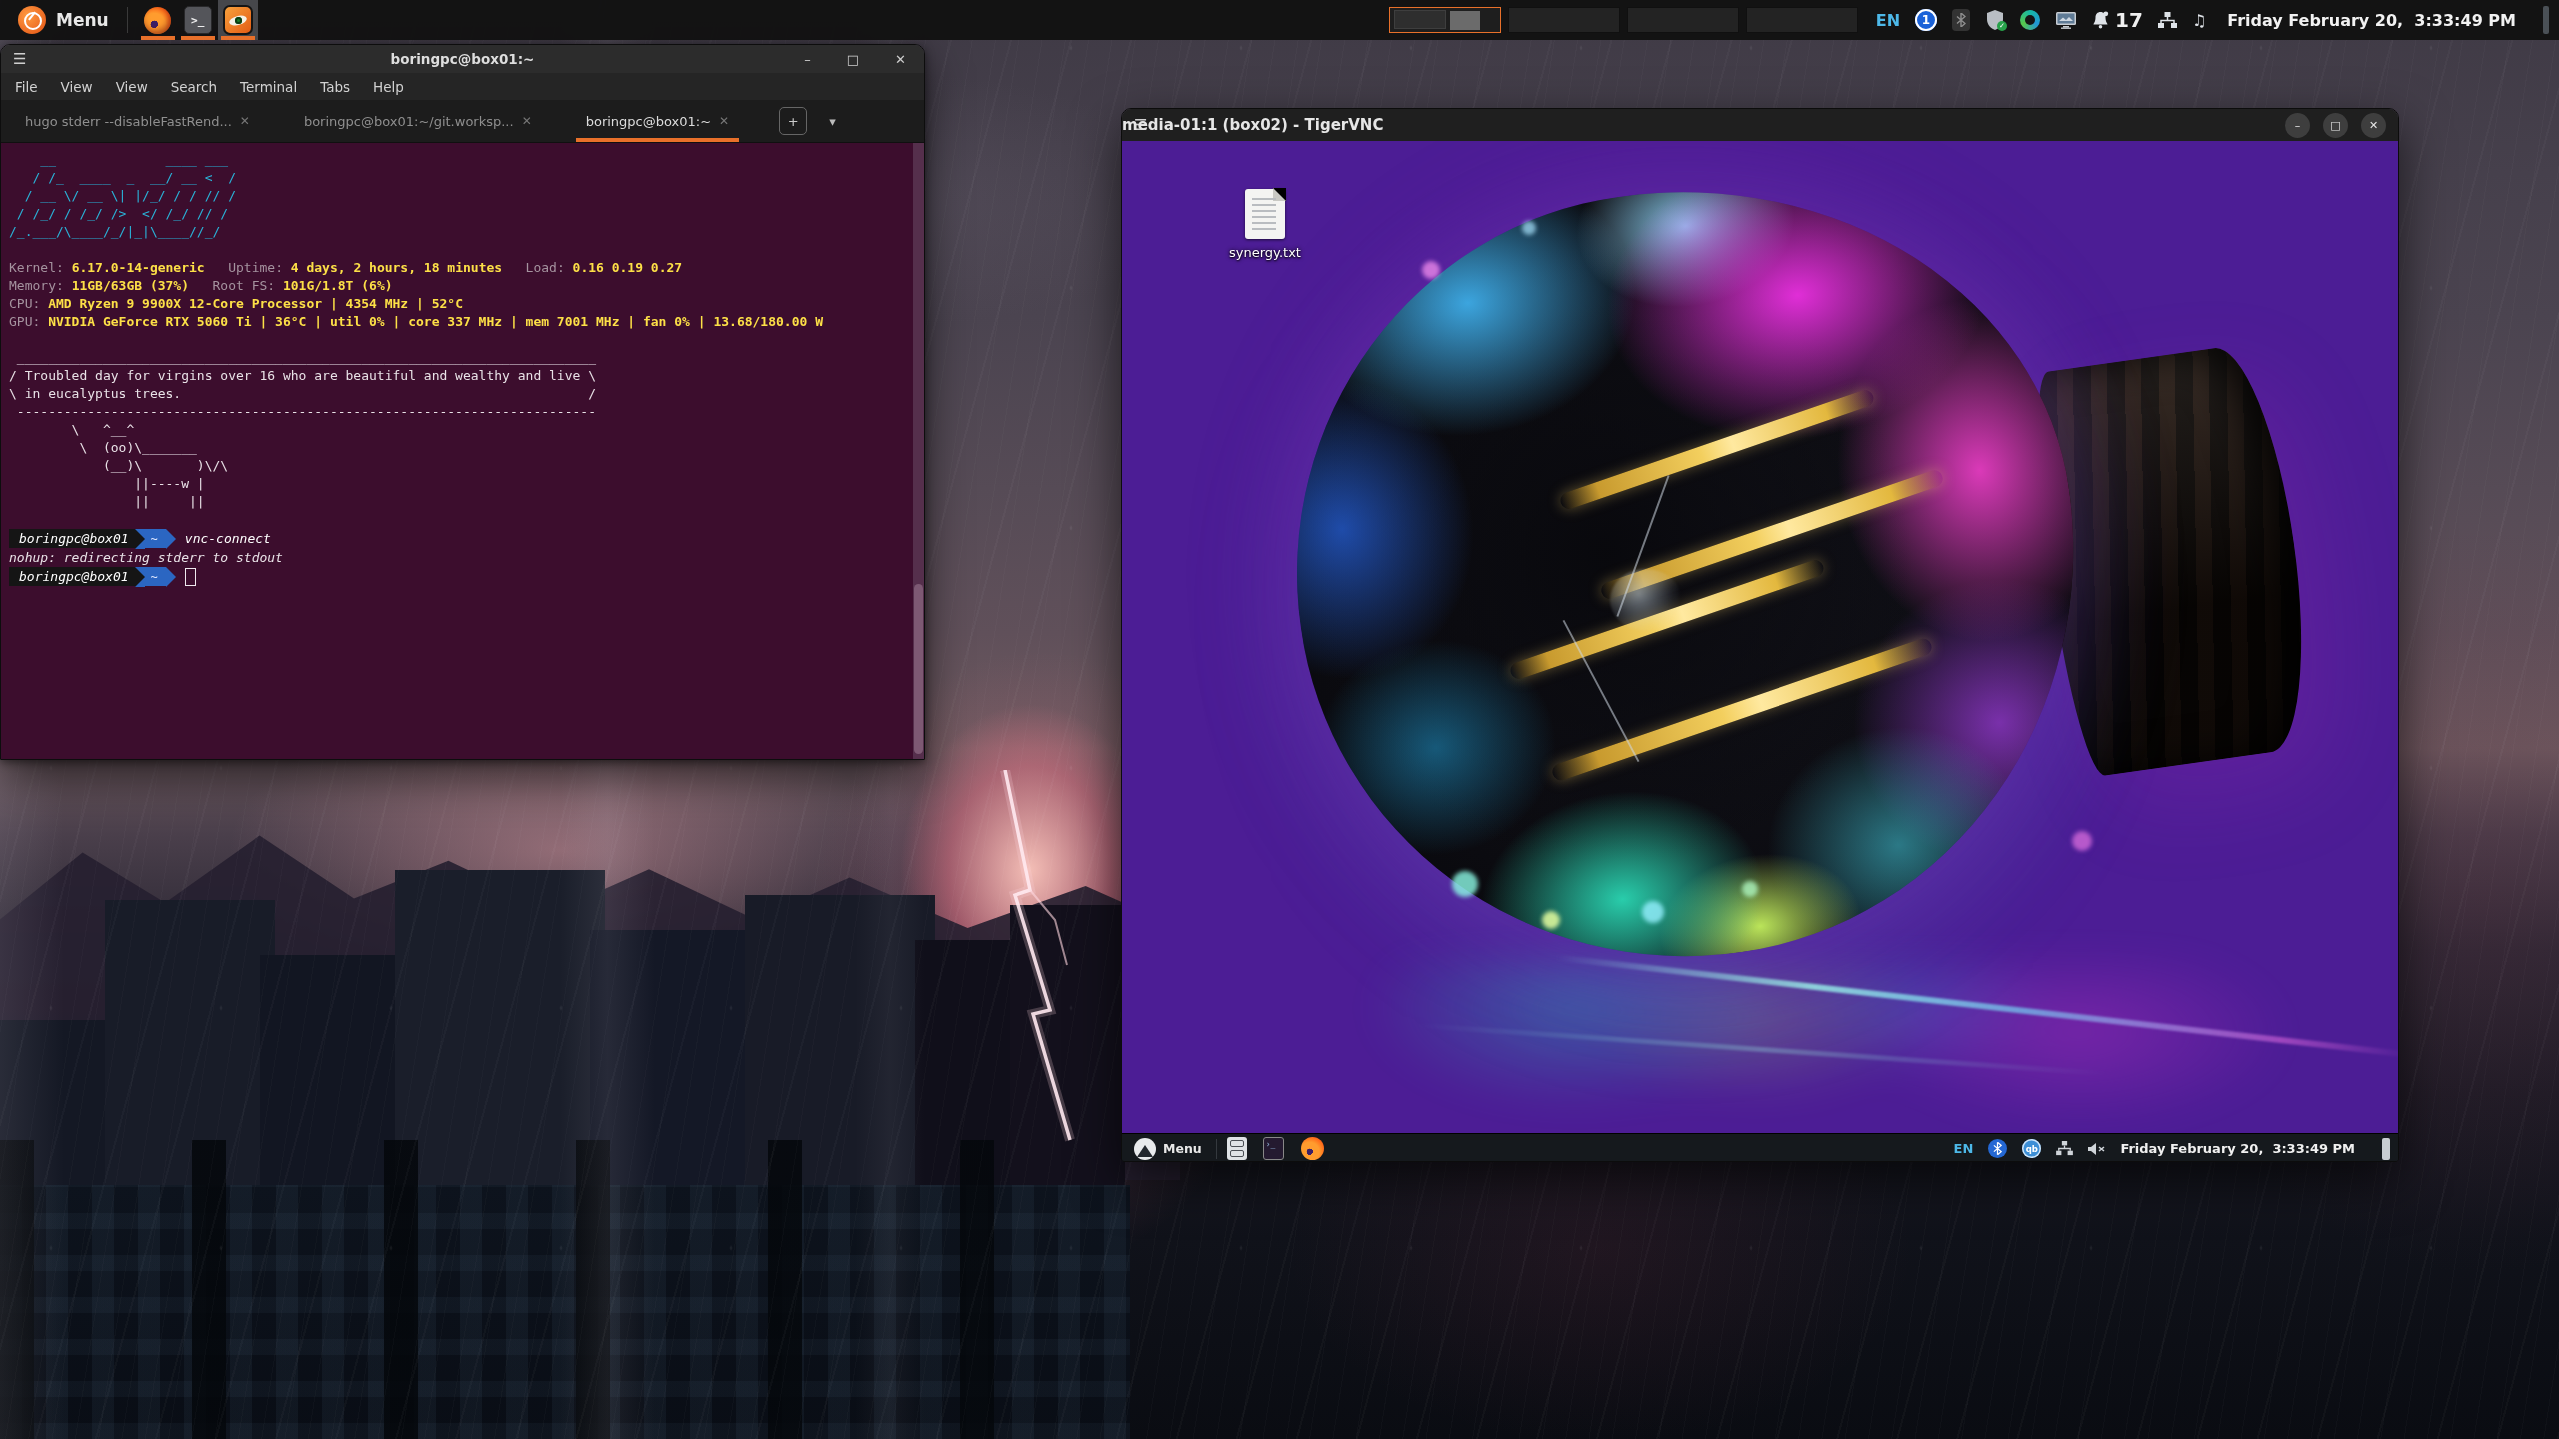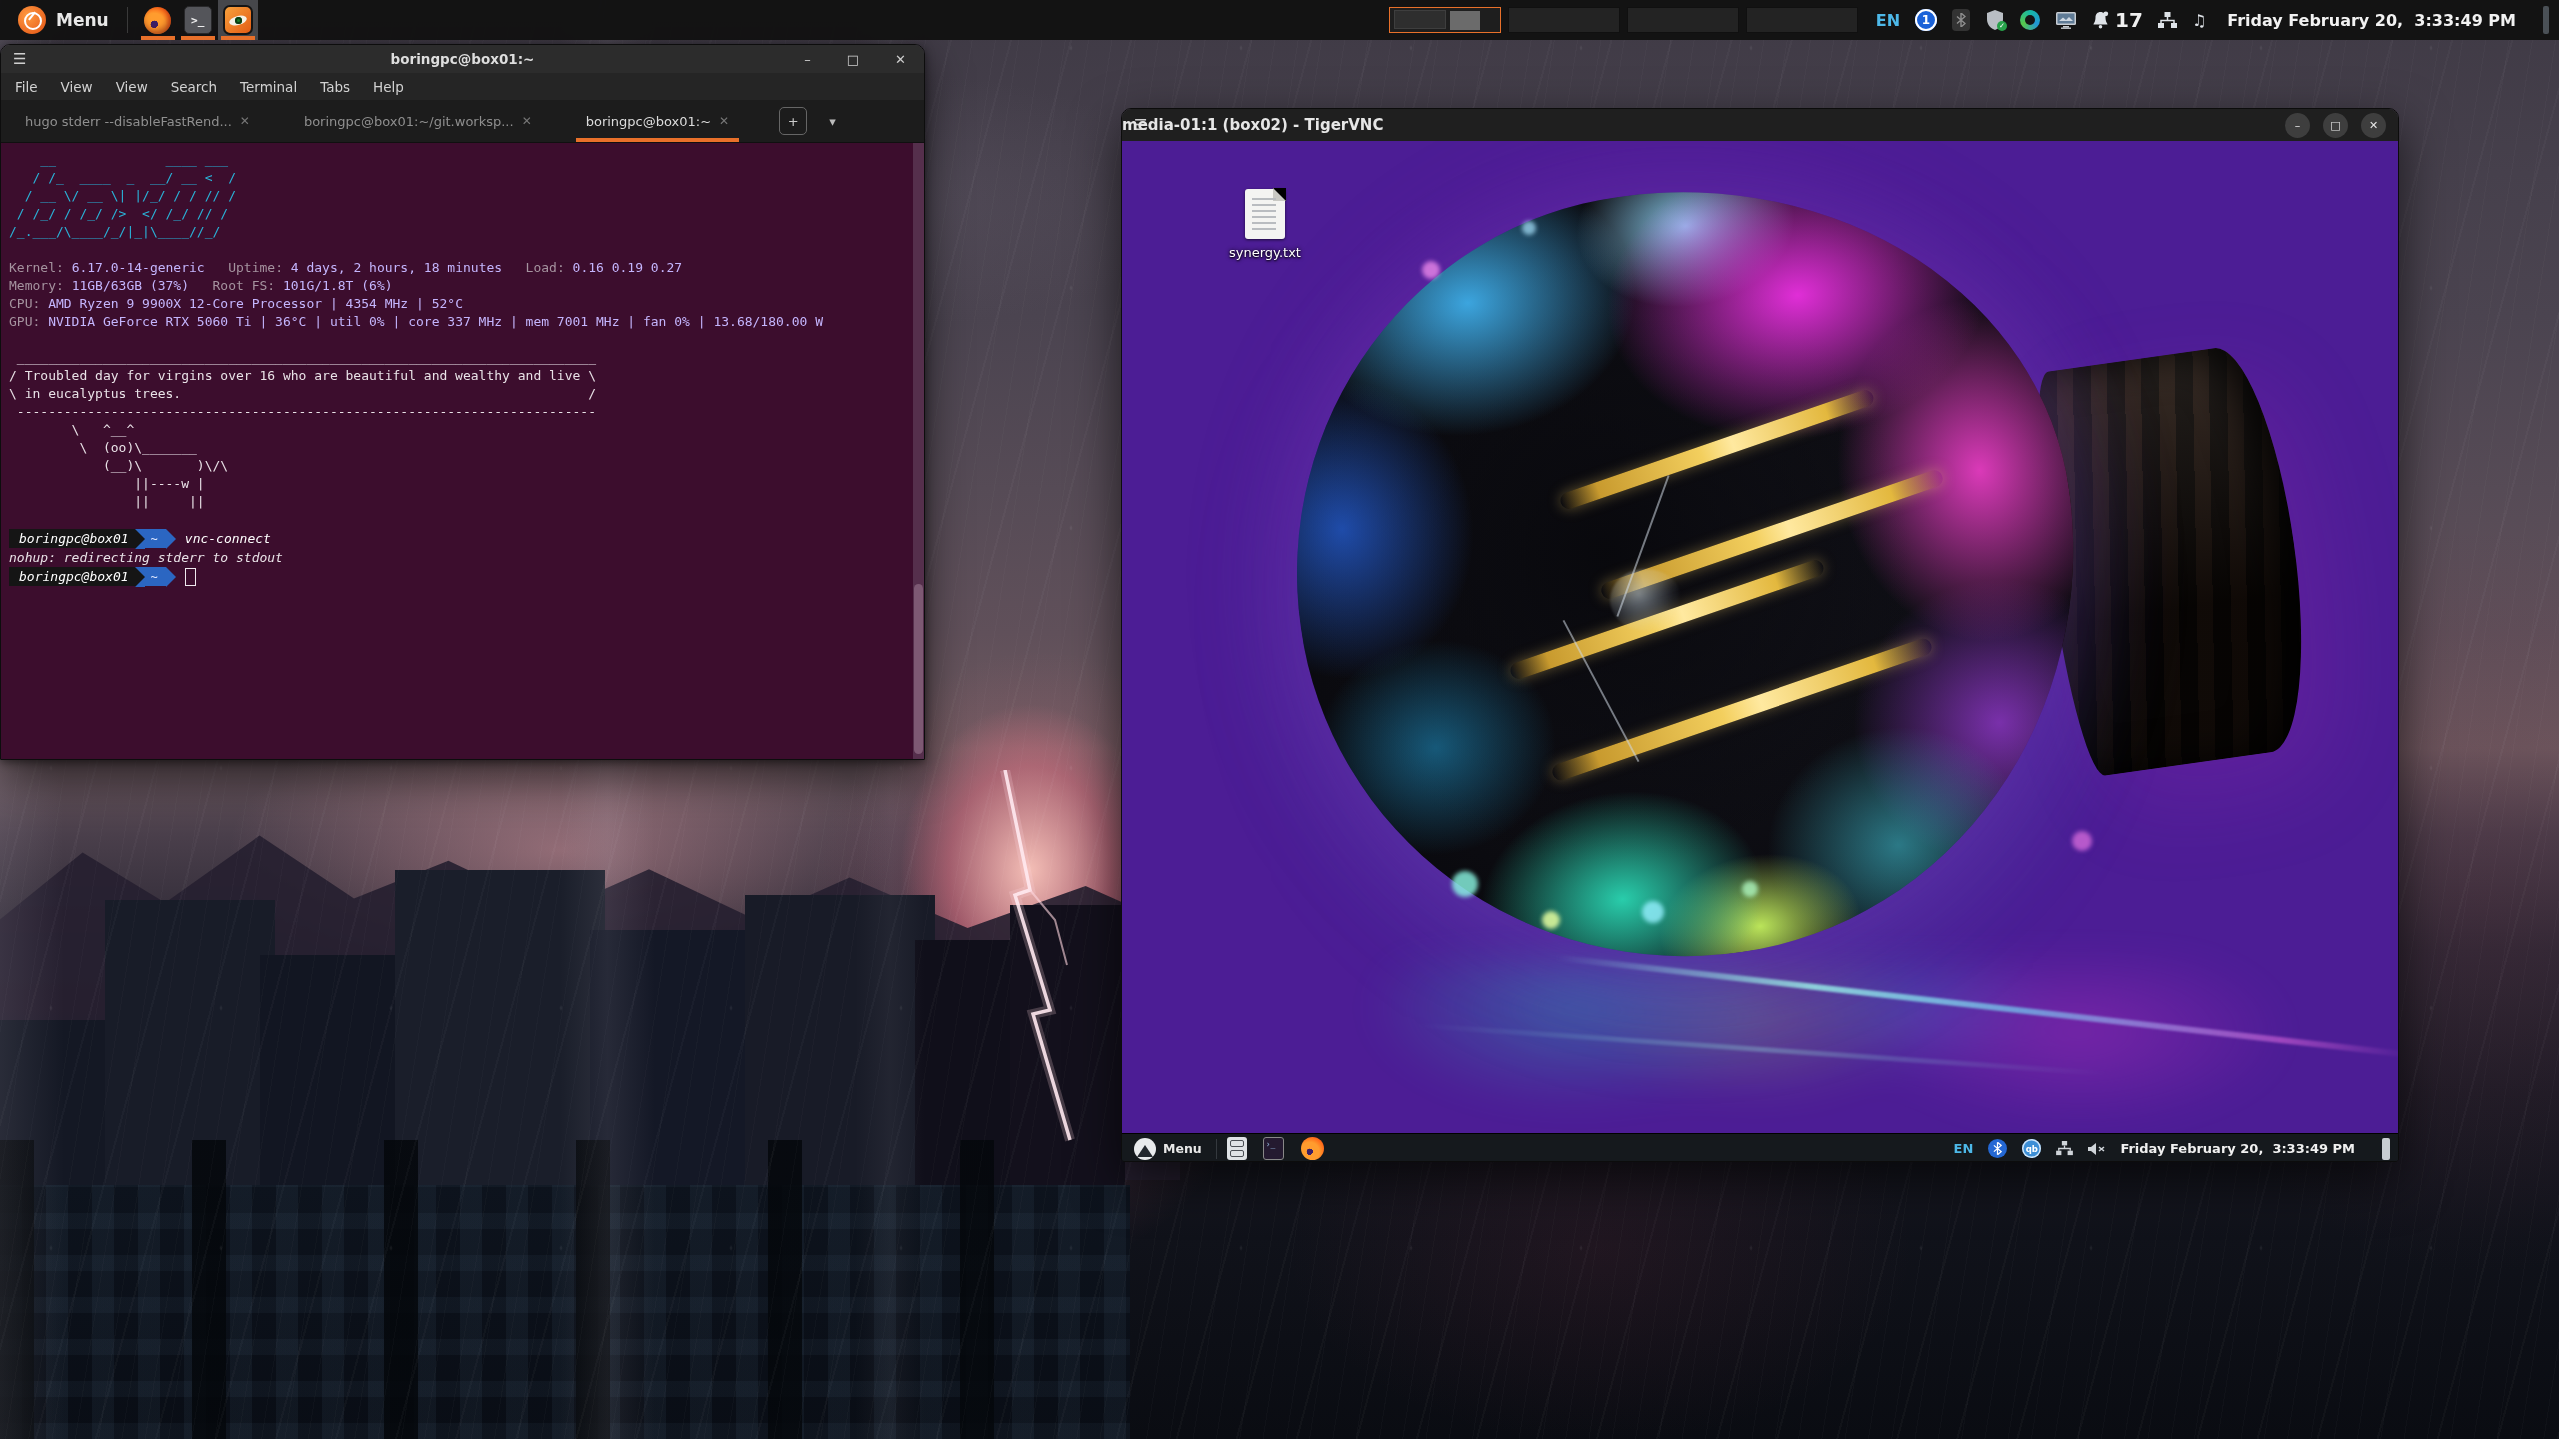--- a/index.html
+++ b/index.html
@@ -98,21 +98,21 @@
   .newtab{width:26px;height:26px;align-self:center;border:1px solid #666;border-radius:5px;color:#ccc;
     display:flex;align-items:center;justify-content:center;font-size:13px;margin-left:6px;}
   .tab-chevron{align-self:center;color:#bbb;margin-left:22px;font-size:13px;}
   .t-body{position:relative;height:617px;background:var(--terminal-bg);
     font-family:"DejaVu Sans Mono",monospace;font-size:13px;line-height:18px;color:#e9e2e7;
     padding:8px 0 0 8px;box-sizing:border-box;overflow:hidden;}
   .t-body pre{margin:0;font:inherit;white-space:pre;}
   .ascii{color:var(--ascii-cyan);}
   .ff-line{white-space:pre;}
   .ff-label{color:#a5939f;}
-  .ff-value{color:#c4b5fd;font-weight:normal;}
+  .ff-value{color:#fde047;font-weight:bold;}
   .ff-sep{white-space:pre;}
   .blankline{height:18px;}
   .term-line{white-space:pre;display:flex;align-items:center;height:19px;font-style:italic;}
   .p-user{background:#151515;color:#fff;padding:0 6px 0 10px;height:19px;display:inline-flex;align-items:center;}
   .p-tri1{width:0;height:0;border-top:10px solid transparent;border-bottom:10px solid transparent;border-left:10px solid #151515;background:var(--prompt-blue);}
   .p-path{background:var(--prompt-blue);color:#dfe8ff;padding:0 8px 0 6px;height:19px;display:inline-flex;align-items:center;font-size:12px;}
   .p-tri2{width:0;height:0;border-top:10px solid transparent;border-bottom:10px solid transparent;border-left:10px solid var(--prompt-blue);}
   .p-cmd{margin-left:9px;color:#fff;}
   .p-cursor{margin-left:9px;width:9px;height:16px;border:1.5px solid #efe9ee;display:inline-block;}
   .t-scrollbar{position:absolute;right:0;top:0;width:11px;height:100%;background:#552f4c;}

